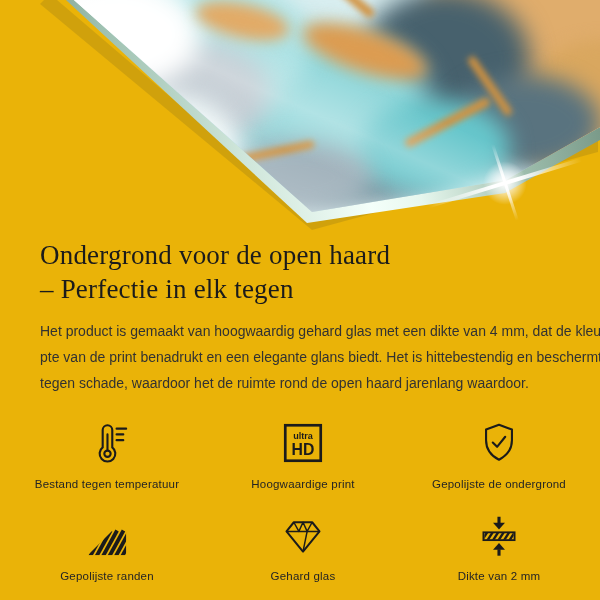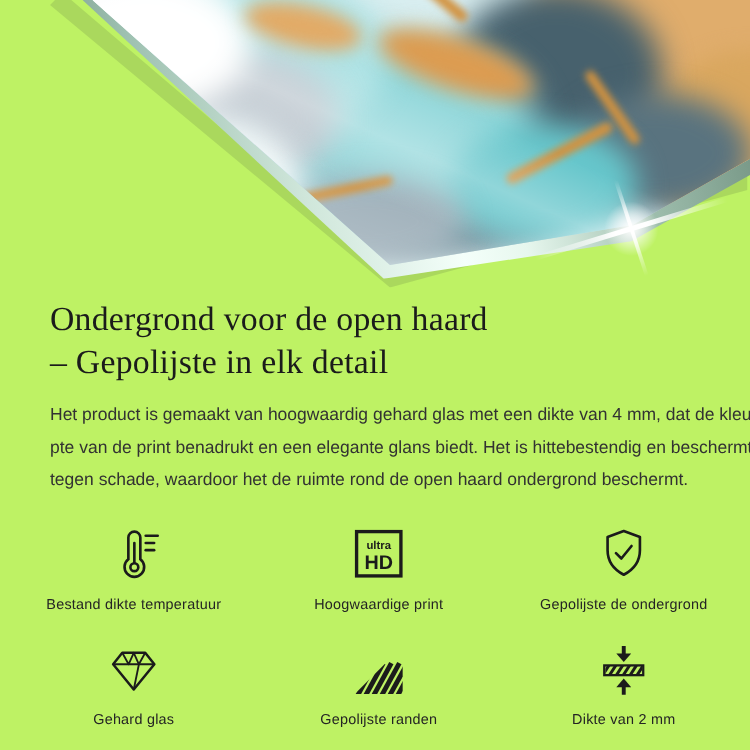--- a/index.html
+++ b/index.html
@@ -1,16 +1,16 @@
 <!DOCTYPE html>
 <html><head>
 <meta charset="utf-8">
 <style>
   html,body{margin:0;padding:0;background:#fff;}
-  .page{position:relative;width:600px;height:600px;overflow:hidden;background:#bef264;
+  .page{position:relative;width:600px;height:600px;overflow:hidden;background:#eab308;
         font-family:"Liberation Sans",sans-serif;}
 
   
   .hero{position:absolute;left:0;top:0;width:600px;height:234px;}
   .panel-shadow{position:absolute;inset:-20px;background:rgba(40,48,50,.13);
     clip-path:polygon(70px 14px,330px 236px,618px 158px,618px 172px,332px 250px,60px 24px);
     filter:blur(9px);}
   .glass-edge{position:absolute;inset:0;
     clip-path:polygon(66px 0,600px 0,600px 140px,505px 193px,307px 223px);
     background:linear-gradient(78deg,#5d7a6c 4%,#9dc0b0 22%,#cfe6da 40%,#f4fffa 58%,#e7f7ee 66%,#9fbfae 82%,#6f8f7e 100%);}
@@ -101,43 +101,43 @@
       <div class="glow"></div>
         <div class="ray1"></div>
         <div class="ray2"></div>
     </div>
   </div>
 
   <div class="content">
 
     <h1>
       <span>Ondergrond voor de open haard</span><br>
-      <span>– Gepolijste in elk detail</span>
+      <span>– Perfectie in elk tegen</span>
     </h1>
 
     <div class="intro">
       <div>Het product is gemaakt van hoogwaardig gehard glas met een dikte van 4 mm, dat de kleurdie-</div>
       <div>pte van de print benadrukt en een elegante glans biedt. Het is hittebestendig en beschermt</div>
-      <div>tegen schade, waardoor het de ruimte rond de open haard ondergrond beschermt.</div>
+      <div>tegen schade, waardoor het de ruimte rond de open haard jarenlang waardoor.</div>
     </div>
 
     <div class="features">
 
       <div class="feature">
         <div class="icon-box">
           <svg width="46" height="46" viewBox="0 0 48 48" fill="none" stroke="#1b1b1b" stroke-width="2.2" stroke-linecap="round">
             <path d="M19.5 10.5 a5 5 0 0 1 10 0 V28.6 a8.2 8.2 0 1 1 -10 0 Z"></path>
             <circle cx="24.5" cy="35.2" r="3.3"></circle>
             <line x1="24.5" y1="15" x2="24.5" y2="31"></line>
             <line x1="34" y1="9" x2="44" y2="9"></line>
             <line x1="34" y1="15" x2="41" y2="15"></line>
             <line x1="34" y1="21" x2="41" y2="21"></line>
           </svg>
         </div>
-        <div class="label">Bestand dikte temperatuur</div>
+        <div class="label">Bestand tegen temperatuur</div>
       </div>
 
       <div class="feature">
         <div class="icon-box">
           <svg width="46" height="46" viewBox="0 0 48 48" fill="none">
             <rect x="5.5" y="5.5" width="37" height="37" stroke="#1b1b1b" stroke-width="2.8"></rect>
             <text x="24" y="20" font-size="9.5" text-anchor="middle">ultra</text>
             <text x="24" y="36.5" font-size="16.5" text-anchor="middle">HD</text>
           </svg>
         </div>
@@ -145,34 +145,20 @@
       </div>
 
       <div class="feature">
         <div class="icon-box">
           <svg width="46" height="46" viewBox="0 0 48 48" fill="none" stroke="#1b1b1b" stroke-width="2.2" stroke-linecap="round" stroke-linejoin="round">
             <path d="M24 5 L37.5 10 V21 C37.5 31.5 31.5 37.5 24 41.5 C16.5 37.5 10.5 31.5 10.5 21 V10 Z"></path>
             <polyline points="17.5,23.5 22,28 30.5,17.5"></polyline>
           </svg>
         </div>
         <div class="label">Gepolijste de ondergrond</div>
-      </div>
-
-      <div class="feature row2">
-        <div class="icon-box">
-          <svg width="44" height="44" viewBox="0 0 48 48" fill="none" stroke="#1b1b1b" stroke-width="2.2" stroke-linejoin="round">
-            <path d="M14 9 H34 L42 19 L24 41 L6 19 Z"></path>
-            <g stroke-width="1.6">
-              <path d="M6 19 H42"></path>
-              <path d="M14 9 L19.5 19 L24 9 L28.5 19 L34 9"></path>
-              <path d="M24 41 L28.5 19"></path>
-            </g>
-          </svg>
-        </div>
-        <div class="label">Gehard glas</div>
       </div>
 
       <div class="feature row2">
         <div class="icon-box">
           <svg width="44" height="44" viewBox="0 0 48 48">
             <defs>
                 <clipPath id="tri">
                   <polygon points="3,45 45,3 45,45"></polygon>
                 </clipPath>
               </defs>
@@ -180,20 +166,34 @@
               <line x1="4" y1="49" x2="21" y2="18"></line>
               <line x1="11" y1="49" x2="28" y2="18"></line>
               <line x1="18" y1="49" x2="35" y2="18"></line>
               <line x1="25" y1="49" x2="42" y2="18"></line>
               <line x1="32" y1="49" x2="49" y2="18"></line>
               <line x1="39" y1="49" x2="56" y2="18"></line>
             </g>
           </svg>
         </div>
         <div class="label">Gepolijste randen</div>
+      </div>
+
+      <div class="feature row2">
+        <div class="icon-box">
+          <svg width="44" height="44" viewBox="0 0 48 48" fill="none" stroke="#1b1b1b" stroke-width="2.2" stroke-linejoin="round">
+            <path d="M14 9 H34 L42 19 L24 41 L6 19 Z"></path>
+            <g stroke-width="1.6">
+              <path d="M6 19 H42"></path>
+              <path d="M14 9 L19.5 19 L24 9 L28.5 19 L34 9"></path>
+              <path d="M24 41 L28.5 19"></path>
+            </g>
+          </svg>
+        </div>
+        <div class="label">Gehard glas</div>
       </div>
 
       <div class="feature row2">
         <div class="icon-box">
           <svg width="44" height="44" viewBox="0 0 48 48">
             <defs>
                 <clipPath id="bar">
                   <rect x="8" y="20.5" width="32" height="7.5"></rect>
                 </clipPath>
               </defs>

